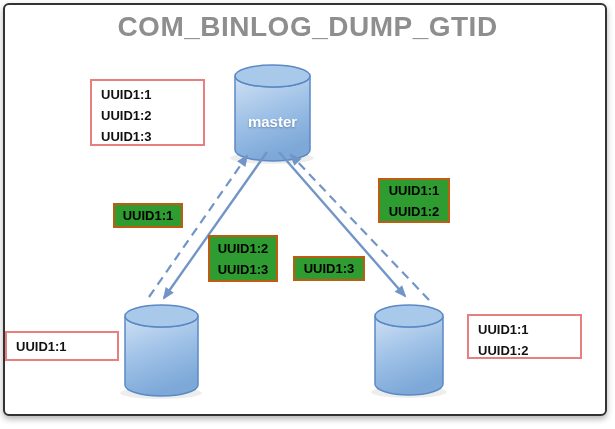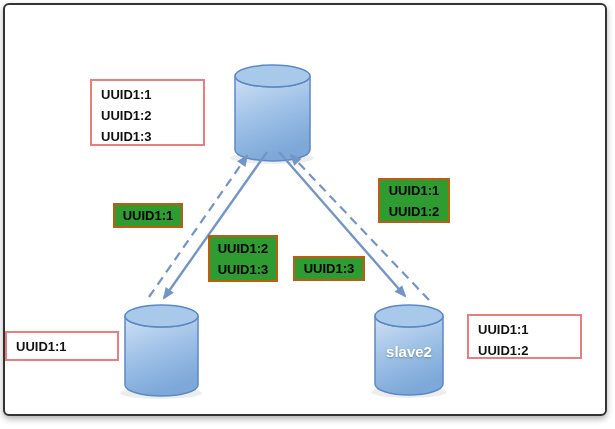--- a/index.html
+++ b/index.html
@@ -38,20 +38,21 @@
     box-sizing:border-box; padding:0 4px;
   }
 </style>
 </head>
 <body>
 
 <div class="stage">
 
   <div class="frame"></div>
 
+  <div class="title">COM_BINLOG_DUMP_GTID</div>
 
   <svg class="layer" width="615" height="429" viewBox="0 0 615 429">
     <defs>
       <linearGradient id="cylBody" x1="0" y1="0" x2="0.35" y2="1">
         <stop offset="0" stop-color="#cfe0f4"></stop>
         <stop offset="0.55" stop-color="#9dc0e6"></stop>
         <stop offset="1" stop-color="#7da8d8"></stop>
       </linearGradient>
       <marker id="arrowHead" markerUnits="userSpaceOnUse" markerWidth="14" markerHeight="12" refX="11" refY="6" orient="auto">
         <path d="M1,1 L13,6 L1,11 Z" fill="#7295c8"></path>
@@ -78,21 +79,21 @@
     </g>
 
     <g fill="none" stroke="#7295c8">
       <line x1="149" y1="297" x2="247" y2="156" stroke-width="2.2" stroke-dasharray="9,6" marker-end="url(#arrowHead)"></line>
       <line x1="267" y1="152" x2="164" y2="298" stroke-width="2.4" marker-end="url(#arrowHead)"></line>
       <line x1="279" y1="152" x2="405" y2="296" stroke-width="2.4" marker-end="url(#arrowHead)"></line>
       <line x1="429" y1="300" x2="291" y2="155" stroke-width="2.2" stroke-dasharray="9,6" marker-end="url(#arrowHead)"></line>
     </g>
   </svg>
 
-  <div class="cyl-label" style="left:375px; top:343px; width:68px;">slave2</div>
+  <div class="cyl-label" style="left:235px; top:113px; width:75px;">master</div>
 
   <div class="white-box" style="left:90px; top:79px; width:115px; height:67px;">
     <div>UUID1:1</div>
     <div>UUID1:2</div>
     <div>UUID1:3</div>
   </div>
 
   <div class="white-box" style="left:5px; top:331px; width:114px; height:30px;">
     <div>UUID1:1</div>
   </div>

